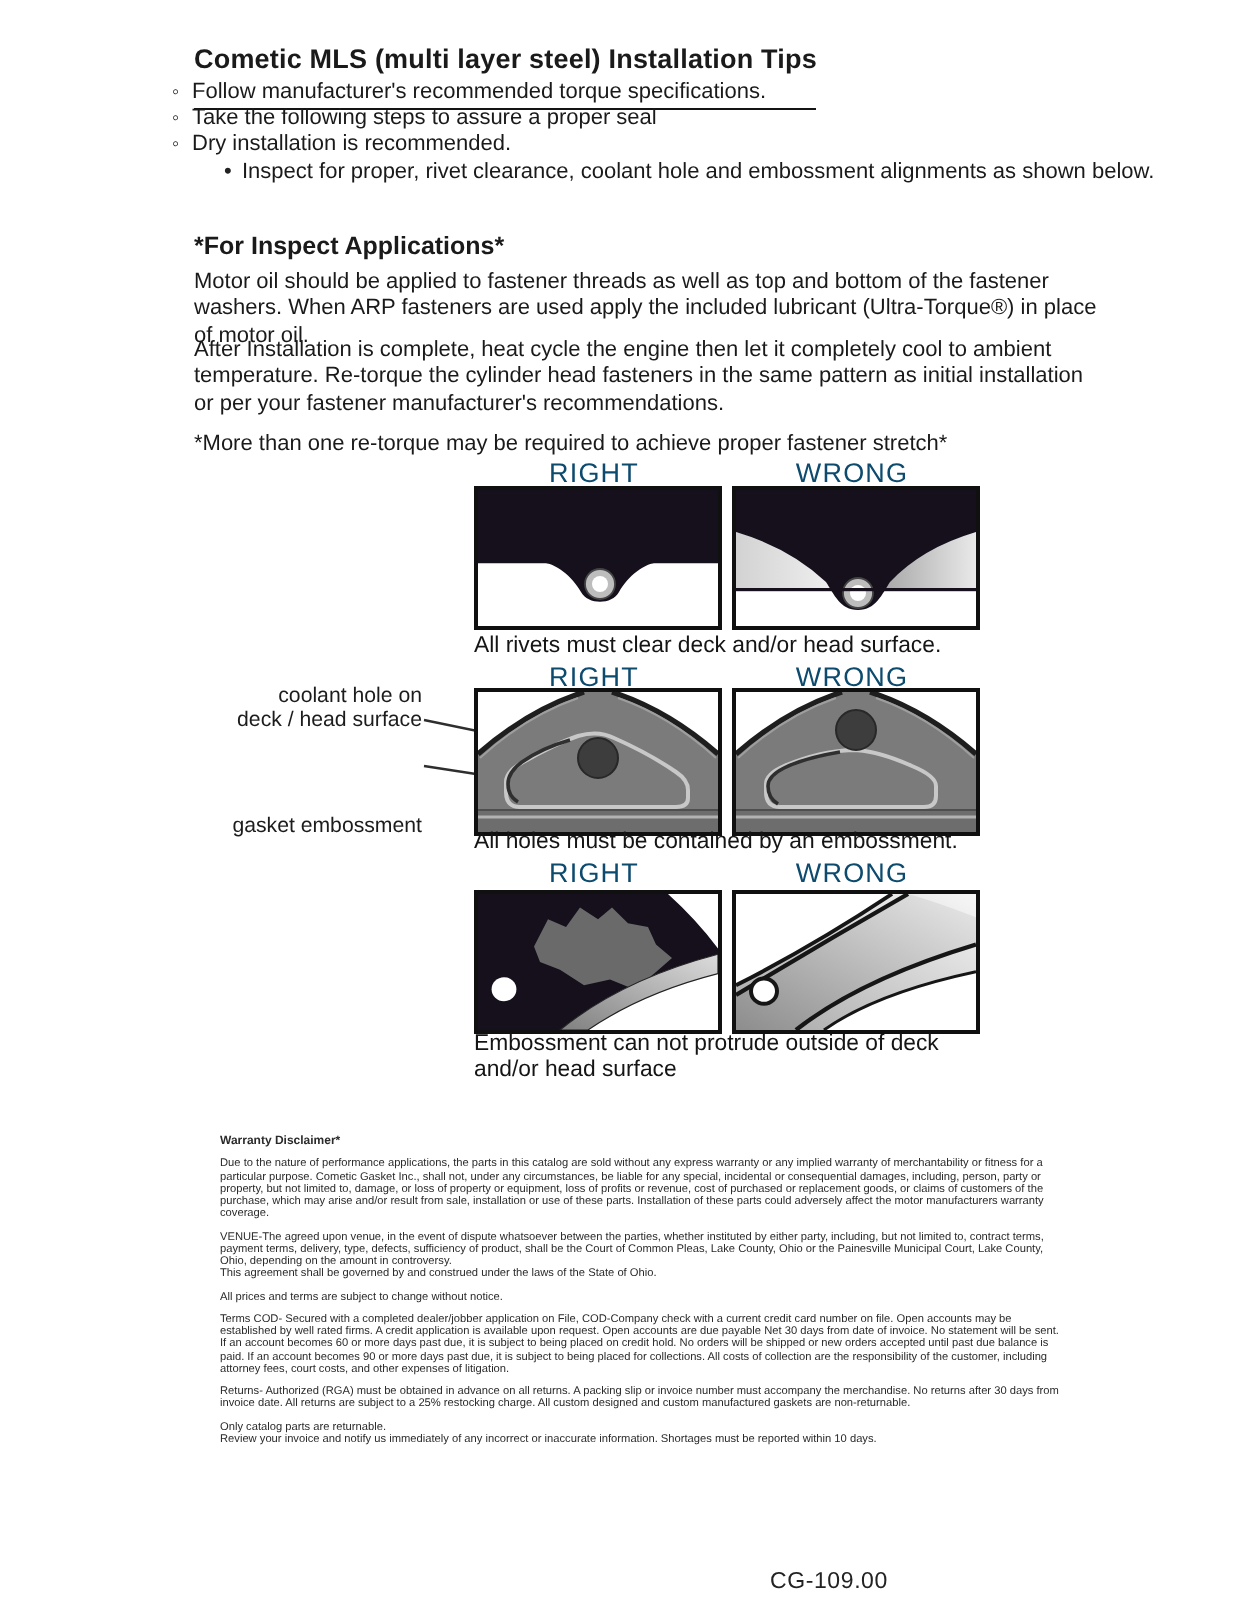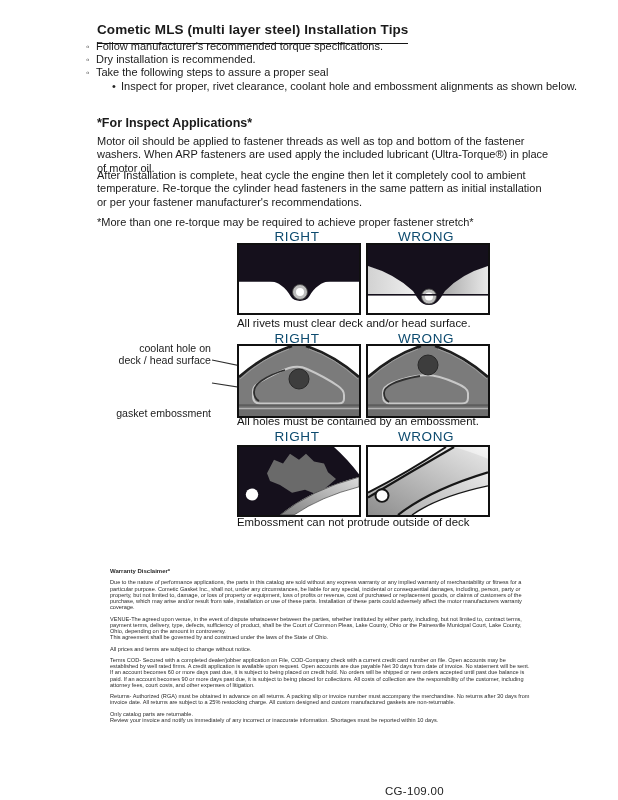--- a/index.html
+++ b/index.html
@@ -1,18 +1,18 @@
 <!DOCTYPE html>
 <html><head>
 <meta charset="utf-8">
 <style>
   html,body{margin:0;padding:0;}
   body{width:618px;height:800px;background:#ffffff;font-family:"Liberation Sans","DejaVu Sans",sans-serif;color:#1a1a1a;position:relative;overflow:hidden;}
   .abs{position:absolute;}
-  .page-title{left:97px;top:22px;font-size:13.5px;font-weight:bold;border-bottom:1.6px solid #141414;padding-bottom:6px;letter-spacing:.1px;}
+  .page-title{left:97px;top:22px;font-size:13.5px;font-weight:bold;border-bottom:1.6px solid #141414;padding-bottom:17px;letter-spacing:.1px;}
   .bullets{left:86px;top:40px;font-size:11px;line-height:13.2px;width:500px;}
   .bline{white-space:nowrap;}
   .bline .mk{display:inline-block;width:10px;font-size:10px;color:#222;}
   .bline.sub{padding-left:26px;}
   .bline.sub .mk{width:9px;font-size:11px;}
   .diesel-h{left:97px;top:116px;font-size:12.5px;font-weight:bold;}
   .para{left:97px;width:456px;font-size:11px;line-height:13.3px;}
   .p1{top:135px;} .p2{top:169px;} .pfoot{top:216px;}
   .rw-label{width:120px;text-align:center;font-size:13.5px;letter-spacing:.6px;color:#0c4a6e;}
   .dbox{width:120px;height:68px;border:2px solid #101010;background:#fff;}
@@ -25,22 +25,22 @@
   .fine .tight{margin:0;}
   .code{left:385px;top:761px;font-size:11.5px;color:#232323;letter-spacing:.3px;margin-top:24px;}
 </style>
 </head>
 <body>
 
 <div class="abs page-title">Cometic MLS (multi layer steel) Installation Tips</div>
 
 <div class="abs bullets">
   <div class="bline"><span class="mk">◦</span><span>Follow manufacturer's recommended torque specifications.</span></div>
+  <div class="bline"><span class="mk">◦</span><span>Take the following steps to assure a proper seal</span></div>
   <div class="bline"><span class="mk">◦</span><span>Dry installation is recommended.</span></div>
-  <div class="bline"><span class="mk">◦</span><span>Take the following steps to assure a proper seal</span></div>
   <div class="bline sub"><span class="mk">•</span><span>Inspect for proper, rivet clearance, coolant hole and embossment alignments as shown below.</span></div>
 </div>
 
 <div class="abs diesel-h">*For Inspect Applications*</div>
 <div class="abs para p1">Motor oil should be applied to fastener threads as well as top and bottom of the fastener washers. When ARP fasteners are used apply the included lubricant (Ultra-Torque®) in place of motor oil.</div>
 <div class="abs para p2">After Installation is complete, heat cycle the engine then let it completely cool to ambient temperature. Re-torque the cylinder head fasteners in the same pattern as initial installation or per your fastener manufacturer's recommendations.</div>
 <div class="abs para pfoot">*More than one re-torque may be required to achieve proper fastener stretch*</div>
 
 <div class="abs rw-label" style="left:237px;top:229px;">RIGHT</div>
 <div class="abs rw-label" style="left:366px;top:229px;">WRONG</div>
@@ -170,20 +170,21 @@
     <path d="M120,40 Q70,51 44,70" stroke="#161616" stroke-width="1.5" fill="none"></path>
     <path d="M86,0 Q42,26 0,52 L0,70 L30,70 Q62,44 120,26 L120,12 Q100,4 86,0 Z" fill="url(#embGrad)"></path>
     <path d="M86,0 Q42,26 0,52" stroke="#161616" stroke-width="2.2" fill="none"></path>
     <path d="M120,26 Q62,44 30,70" stroke="#161616" stroke-width="2.2" fill="none"></path>
     <circle cx="14" cy="50" r="6.5" fill="#ffffff" stroke="#161616" stroke-width="2"></circle>
   </svg>
 </div>
 
 <div class="abs cap" style="left:237px;top:516px;width:280px;">
   <div>Embossment can not protrude outside of deck</div>
+  <div>and/or head surface</div>
 </div>
 
 <div class="abs fine">
   <div class="fh">Warranty Disclaimer*</div>
   <p>Due to the nature of performance applications, the parts in this catalog are sold without any express warranty or any implied warranty of merchantability or fitness for a particular purpose.  Cometic Gasket Inc., shall not, under any circumstances, be liable for any special, incidental or consequential damages, including, person, party or property, but not limited to, damage, or loss of property or equipment, loss of profits or revenue, cost of purchased or replacement goods, or claims of customers of the purchase, which may arise and/or result from sale, installation or use of these parts.  Installation of these parts could adversely affect the motor manufacturers warranty coverage.</p>
   <p class="tight">VENUE-The agreed upon venue, in the event of dispute whatsoever between the parties, whether instituted by either party, including, but not limited to, contract terms, payment terms, delivery, type, defects, sufficiency of product, shall be the Court of Common Pleas, Lake County, Ohio or the Painesville Municipal Court, Lake County, Ohio, depending on the amount in controversy.</p>
   <p>This agreement shall be governed by and construed under the laws of the State of Ohio.</p>
   <p>All prices and terms are subject to change without notice.</p>
   <p>Terms COD- Secured with a completed dealer/jobber application on File, COD-Company check with a current credit card number on file.  Open accounts may be established by well rated firms.  A credit application is available upon request.  Open accounts are due payable Net 30 days from date of invoice.  No statement will be sent.  If an account becomes 60 or more days past due, it is subject to being placed on credit hold.  No orders will be shipped or new orders accepted until past due balance is paid.  If an account becomes 90 or more days past due, it is subject to being placed for collections.  All costs of collection are the responsibility of the customer, including attorney fees, court costs, and other expenses of litigation.</p>
   <p>Returns- Authorized (RGA) must be obtained in advance on all returns.  A packing slip or invoice number must accompany the merchandise.  No returns after 30 days from invoice date.  All returns are subject to a 25% restocking charge.  All custom designed and custom manufactured gaskets are non-returnable.</p>

